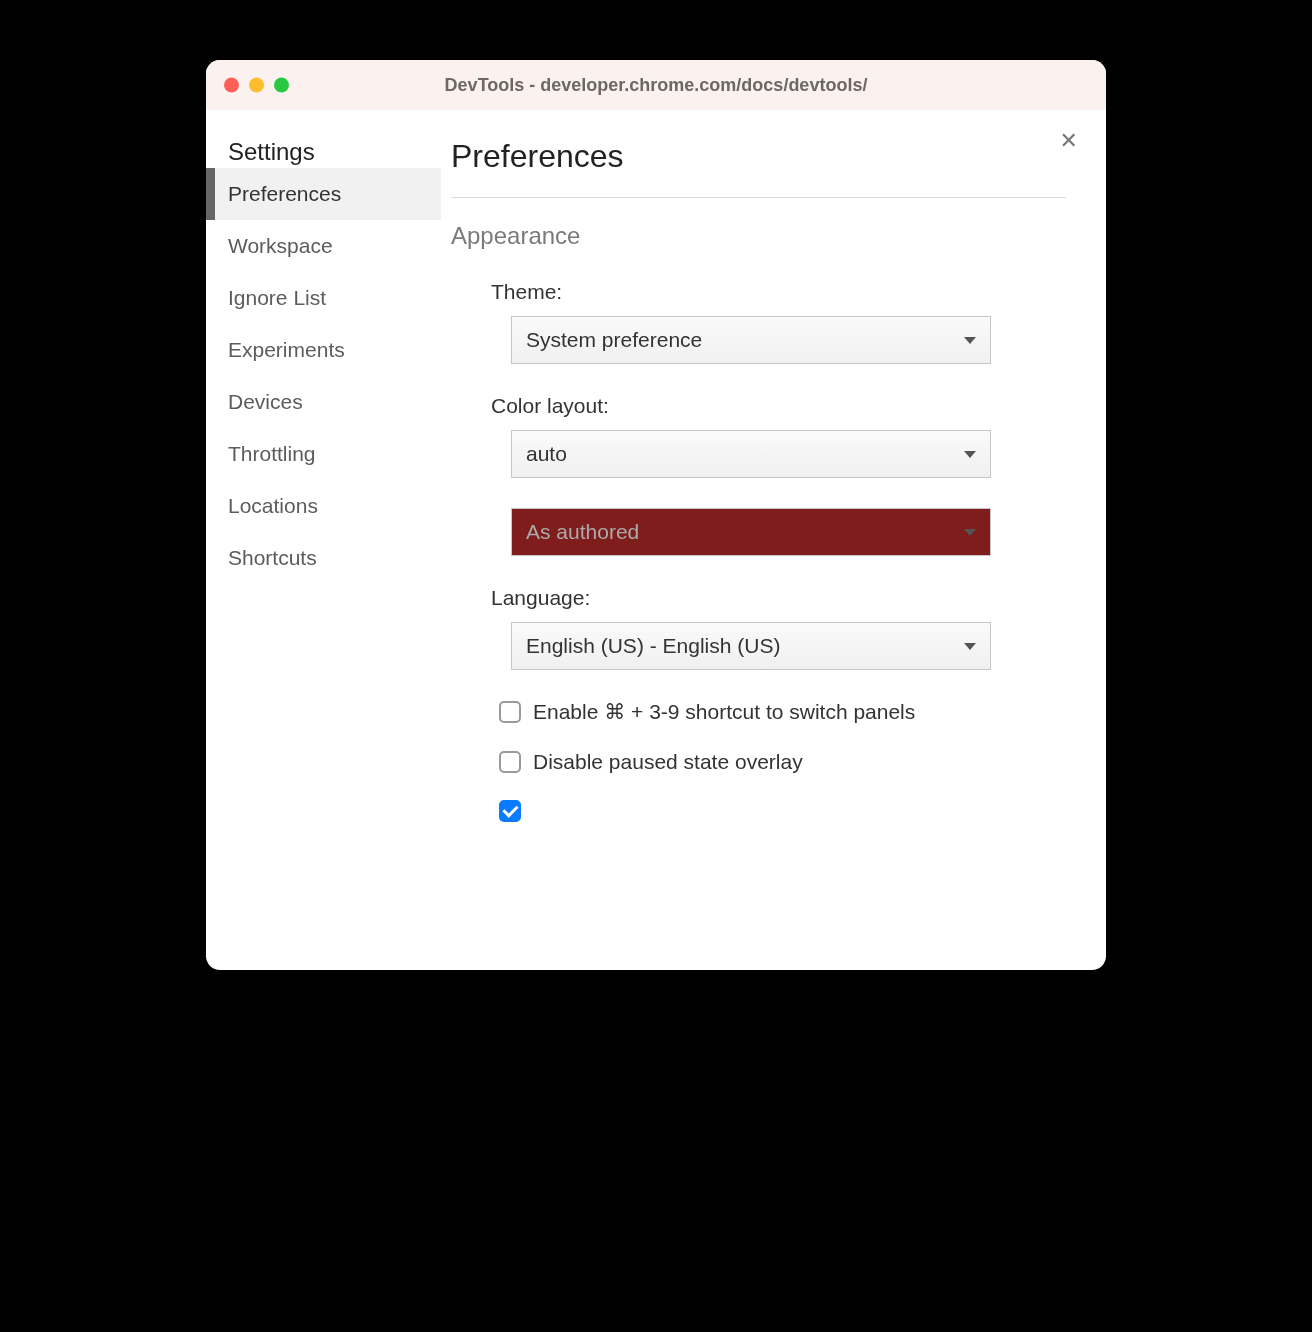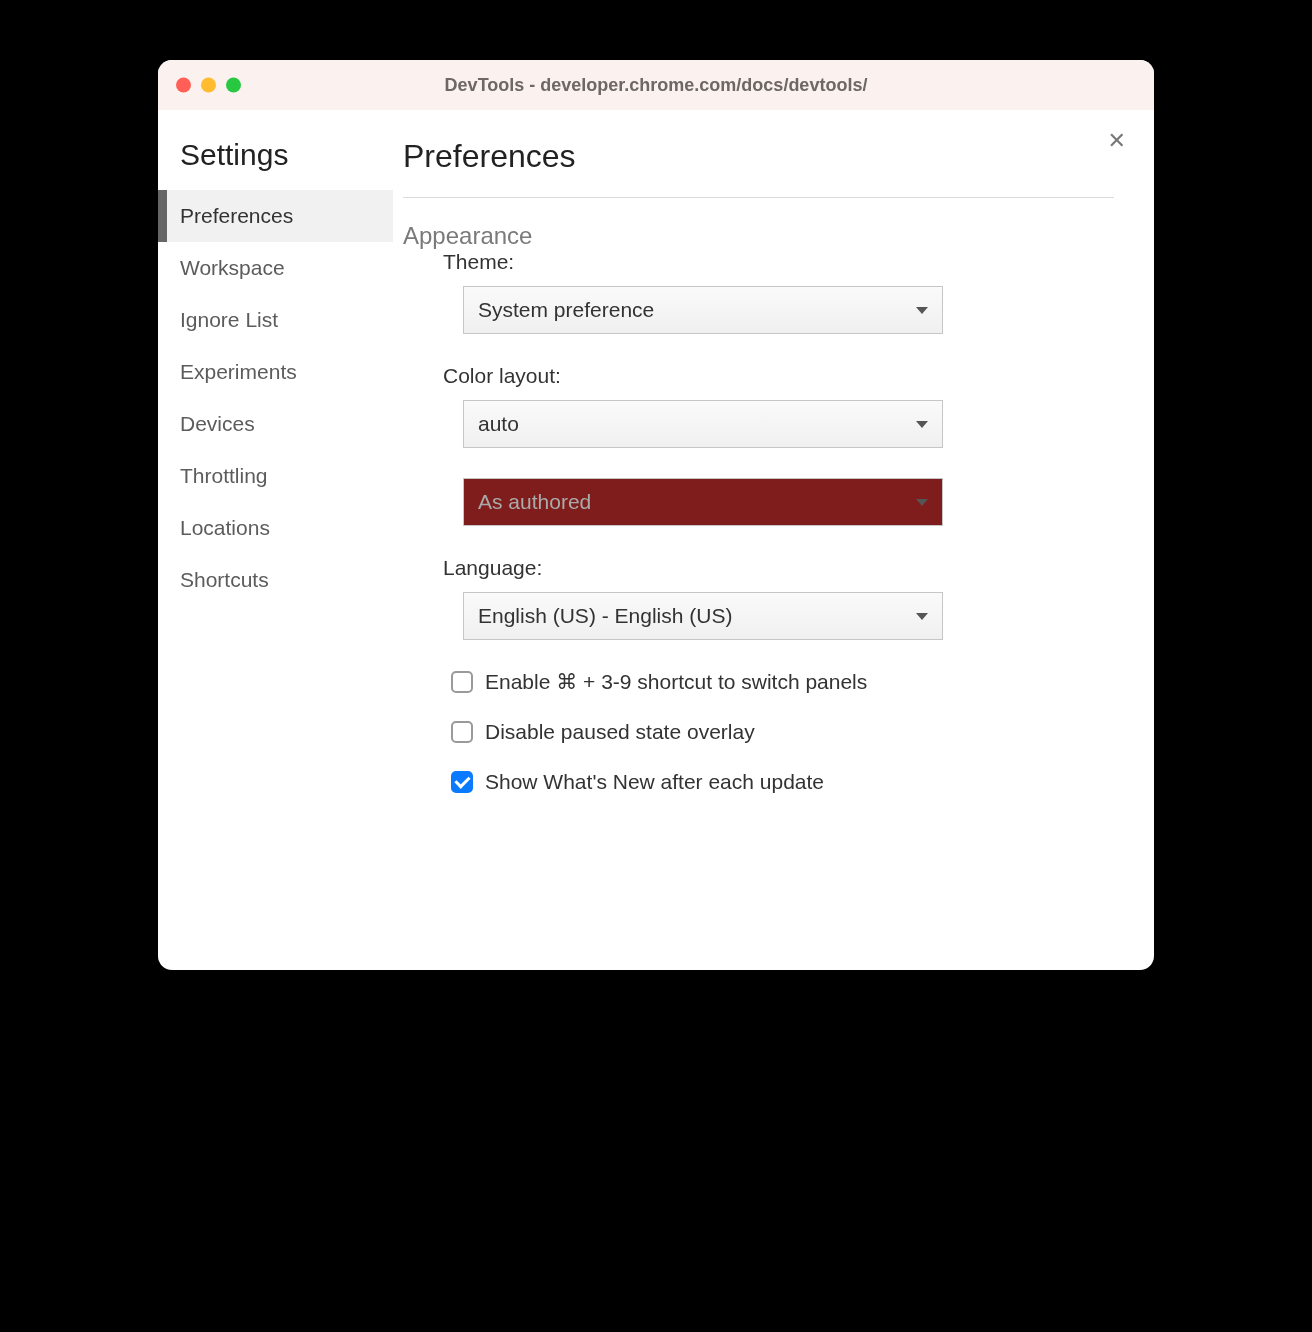--- a/index.html
+++ b/index.html
@@ -7,21 +7,21 @@
   body {
     background: #000;
     font-family: -apple-system, BlinkMacSystemFont, "Segoe UI", Helvetica, Arial, sans-serif;
     display: flex;
     align-items: flex-start;
     justify-content: center;
     width: 1312px;
     height: 1332px;
   }
   .window {
-    width: 996px;
+    width: 900px;
     margin-top: 60px;
     background: #fff;
     border-radius: 14px;
     box-shadow: 0 20px 40px rgba(0,0,0,0.6);
     overflow: hidden;
   }
   .titlebar {
     height: 50px;
     background: #fbf2ef;
     display: flex;
@@ -62,24 +62,24 @@
     color: #777;
     font-size: 22px;
     cursor: pointer;
     line-height: 1;
   }
   .sidebar {
     width: 235px;
     padding: 28px 0 0 0;
   }
   .sidebar h1 {
-    font-size: 30px;
+    font-size: 24px;
     font-weight: 500;
     color: #222;
-    padding: 0 0 18px 22px;
+    padding: 0 0 2px 22px;
   }
   .side-item {
     font-size: 21px;
     color: #5c5c5c;
     padding: 14px 0 14px 22px;
     cursor: pointer;
     position: relative;
   }
   .side-item.active {
     background: #f1f1f1;
@@ -100,20 +100,21 @@
     font-size: 32px;
     font-weight: 500;
     color: #222;
     padding-bottom: 22px;
     border-bottom: 1px solid #dcdcdc;
     margin-bottom: 24px;
   }
   .section-title {
     font-size: 24px;
     color: #7a7a7a;
+    margin-bottom: 30px;
   }
   .field {
     margin: 0 0 30px 40px;
   }
   .field-label {
     font-size: 21px;
     color: #333;
     margin-bottom: 12px;
     display: flex;
     align-items: center;
@@ -257,18 +258,17 @@
       <div class="checkbox-row">
         <span class="cb"></span>
         <span>Enable ⌘ + 3-9 shortcut to switch panels</span>
       </div>
       <div class="checkbox-row">
         <span class="cb"></span>
         <span>Disable paused state overlay</span>
       </div>
       <div class="checkbox-row">
         <span class="cb checked"></span>
-        <span>Show What's New after each update</span>
       </div>
 
     </div>
   </div>
 </div>
 
 </body></html>

